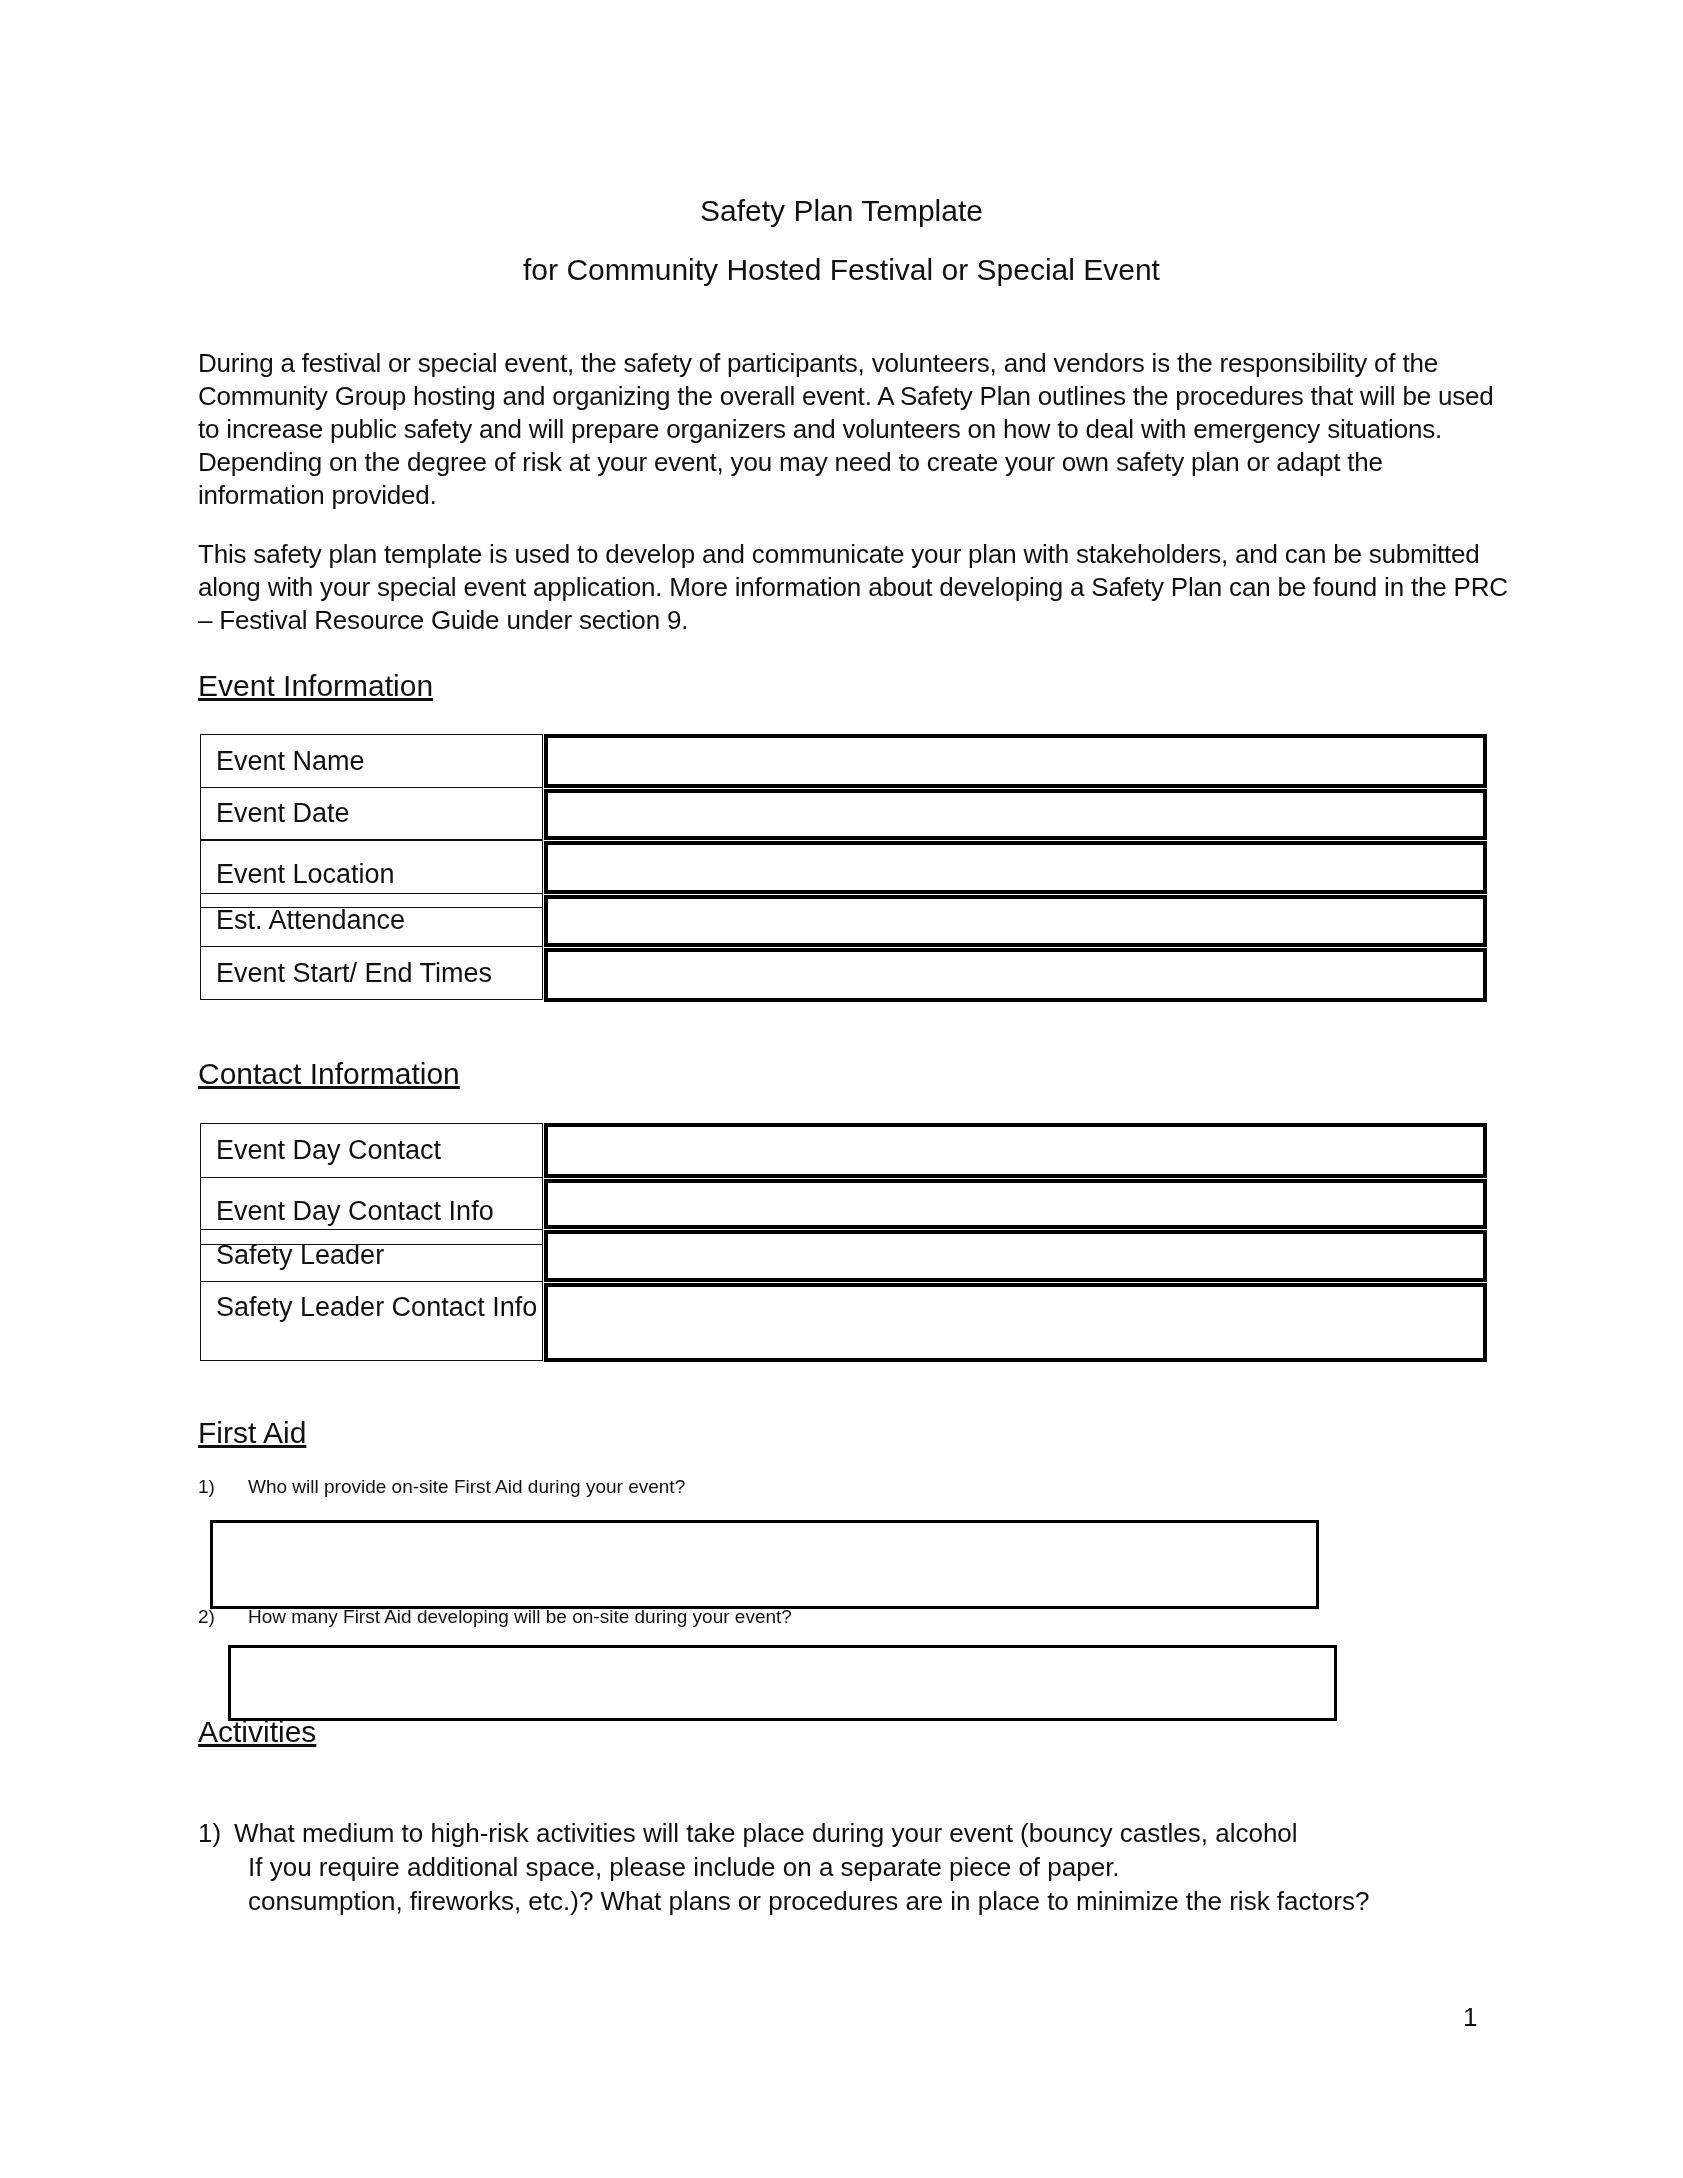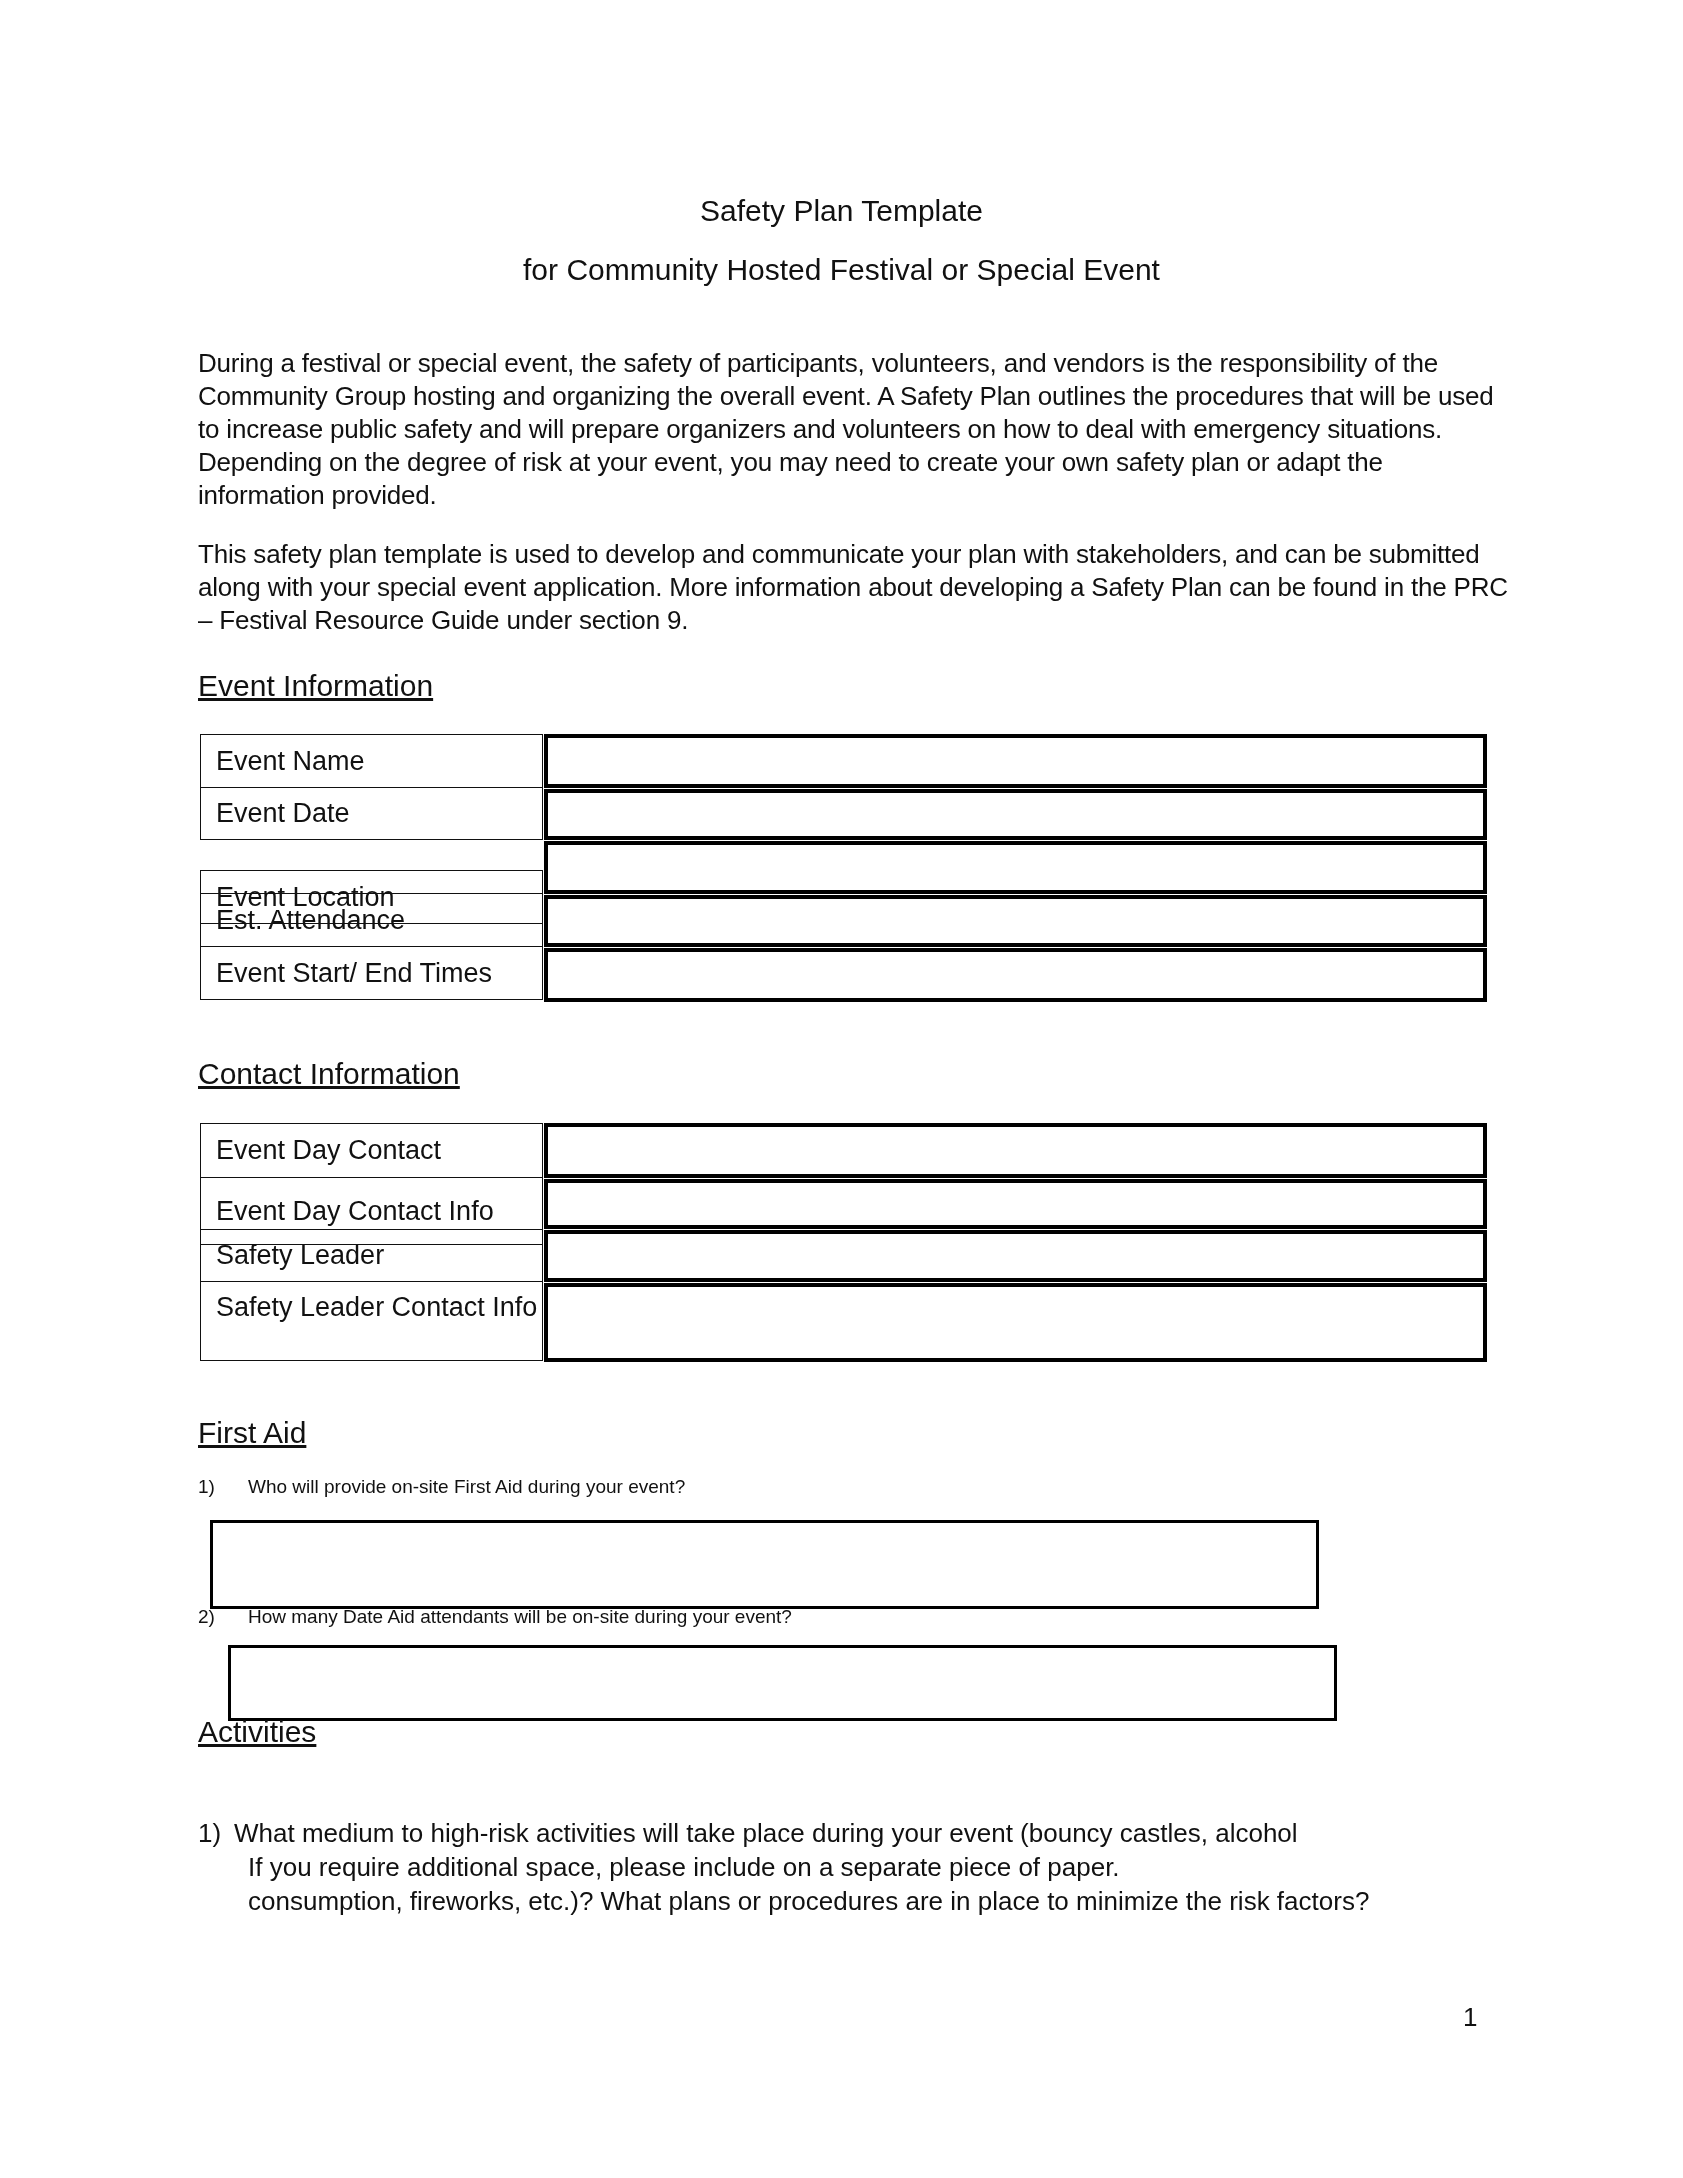--- a/index.html
+++ b/index.html
@@ -84,21 +84,21 @@
 
 <div class="abs heading" style="top:669px;">Event Information</div>
 
 <div>
   <div class="tbl-label" style="top:734px;height:54px;">Event Name</div>
   <div class="tbl-field" style="top:734px;height:54px;"></div>
 
   <div class="tbl-label" style="top:787px;height:53px;">Event Date</div>
   <div class="tbl-field" style="top:789px;height:51px;"></div>
 
-  <div class="tbl-label" style="top:840px;height:54px;margin-top:30px;">Event Location</div>
+  <div class="tbl-label" style="top:840px;height:68px;">Event Location</div>
   <div class="tbl-field" style="top:841px;height:53px;"></div>
 
   <div class="tbl-label" style="top:893px;height:54px;">Est. Attendance</div>
   <div class="tbl-field" style="top:895px;height:52px;"></div>
 
   <div class="tbl-label" style="top:946px;height:54px;">Event Start/ End Times</div>
   <div class="tbl-field" style="top:948px;height:54px;"></div>
 </div>
 
 <div class="abs heading" style="top:1057px;">Contact Information</div>
@@ -118,21 +118,21 @@
 </div>
 
 <div class="abs heading" style="top:1416px;">First Aid</div>
 
 <div class="abs q" style="left:198px;top:1476px;">
   <span class="num">1)</span><span>Who will provide on-site First Aid during your event?</span>
 </div>
 <div class="answer-box" style="left:210px;top:1520px;width:1109px;height:89px;"></div>
 
 <div class="abs q" style="left:198px;top:1606px;">
-  <span class="num">2)</span><span>How many Date Aid attendants will be on-site during your event?</span>
+  <span class="num">2)</span><span>How many First Aid developing will be on-site during your event?</span>
 </div>
 <div class="answer-box" style="left:228px;top:1645px;width:1109px;height:76px;"></div>
 
 <div class="abs heading" style="top:1715px;">Activities</div>
 
 <div class="abs act-q" style="top:1816px;">
   <div class="line"><span style="display:inline-block;width:36px;">1)</span><span>What medium to high-risk activities will take place during your event (bouncy castles, alcohol</span></div>
   <div class="line indent">If you require additional space, please include on a separate piece of paper.</div>
   <div class="line indent">consumption, fireworks, etc.)? What plans or procedures are in place to minimize the risk factors?</div>
 </div>

